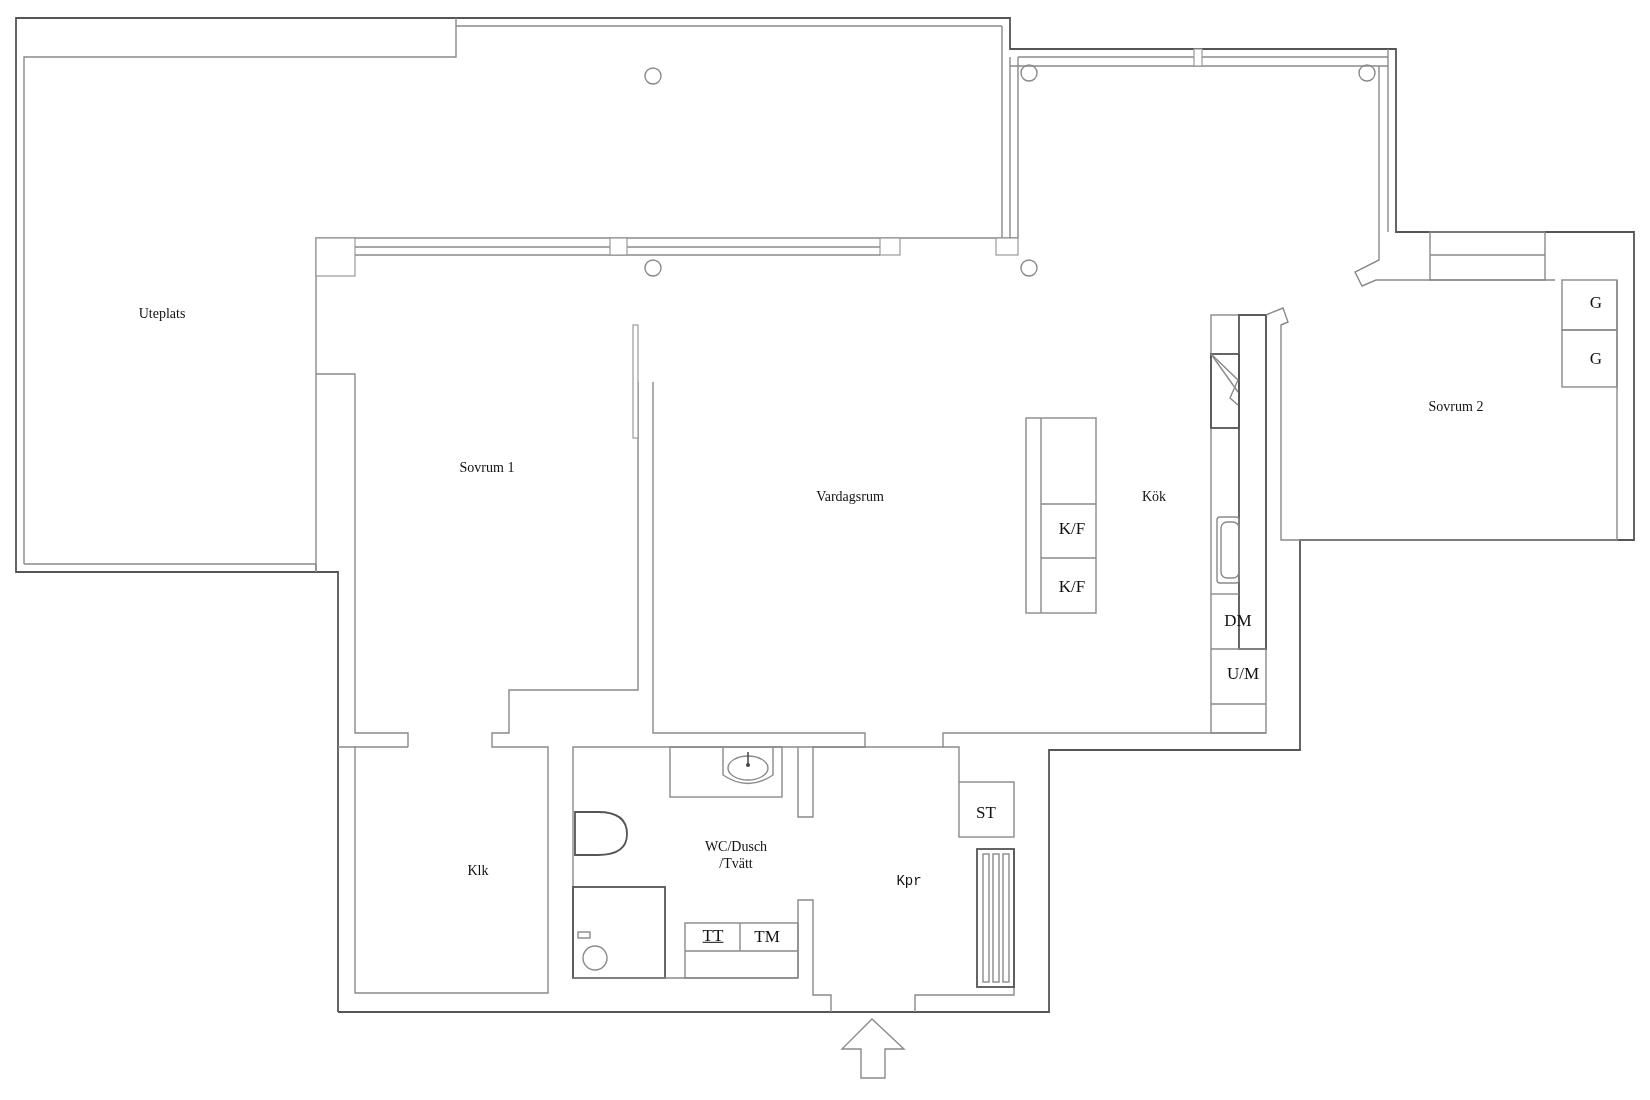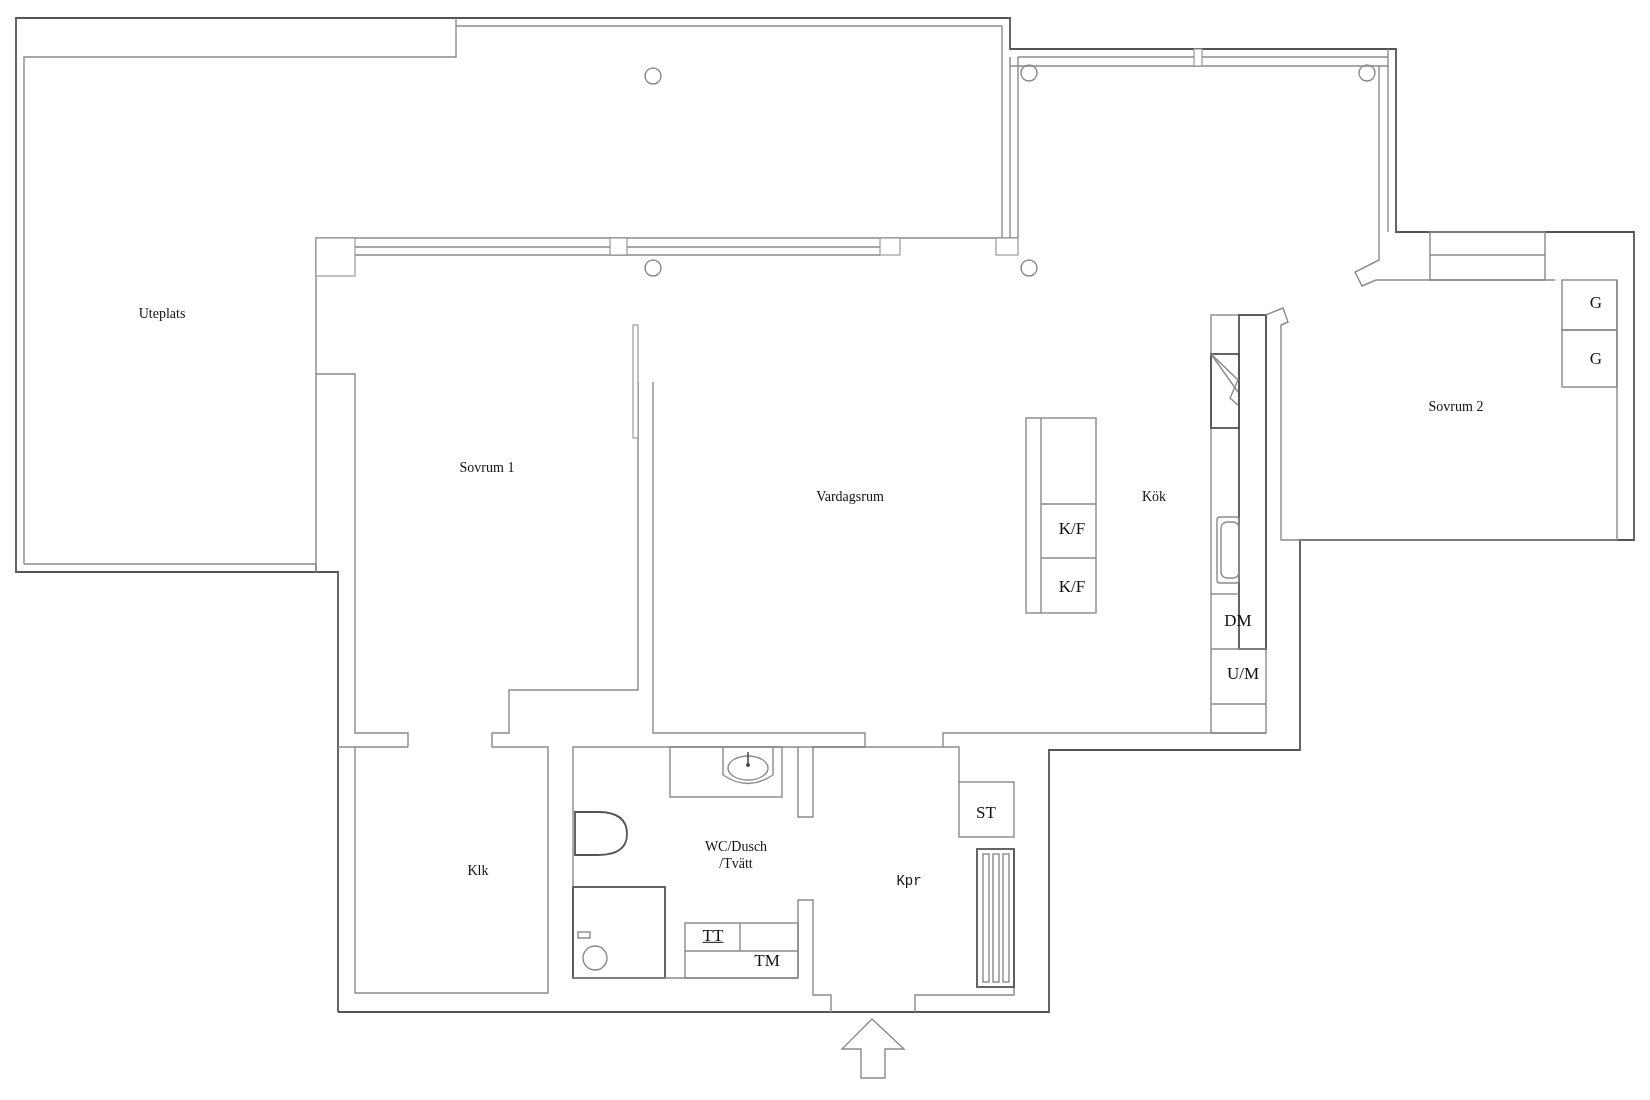--- a/index.html
+++ b/index.html
@@ -131,13 +131,13 @@
 <div class="lbl" style="left:909px;top:881px;font-family:Liberation Mono, monospace;">Kpr</div>
 
 <div class="lbl sm" style="left:1072px;top:529px;">K/F</div>
 <div class="lbl sm" style="left:1072px;top:587px;">K/F</div>
 <div class="lbl sm" style="left:1238px;top:621px;">DM</div>
 <div class="lbl sm" style="left:1243px;top:674px;">U/M</div>
 <div class="lbl sm" style="left:1596px;top:303px;">G</div>
 <div class="lbl sm" style="left:1596px;top:359px;">G</div>
 <div class="lbl sm" style="left:986px;top:813px;">ST</div>
 <div class="lbl sm" style="left:713px;top:936px;text-decoration:underline;">TT</div>
-<div class="lbl sm" style="left:767px;top:937px;margin-top:24px;">TM</div>
+<div class="lbl sm" style="left:767px;top:937px;">TM</div>
 
 </body></html>

